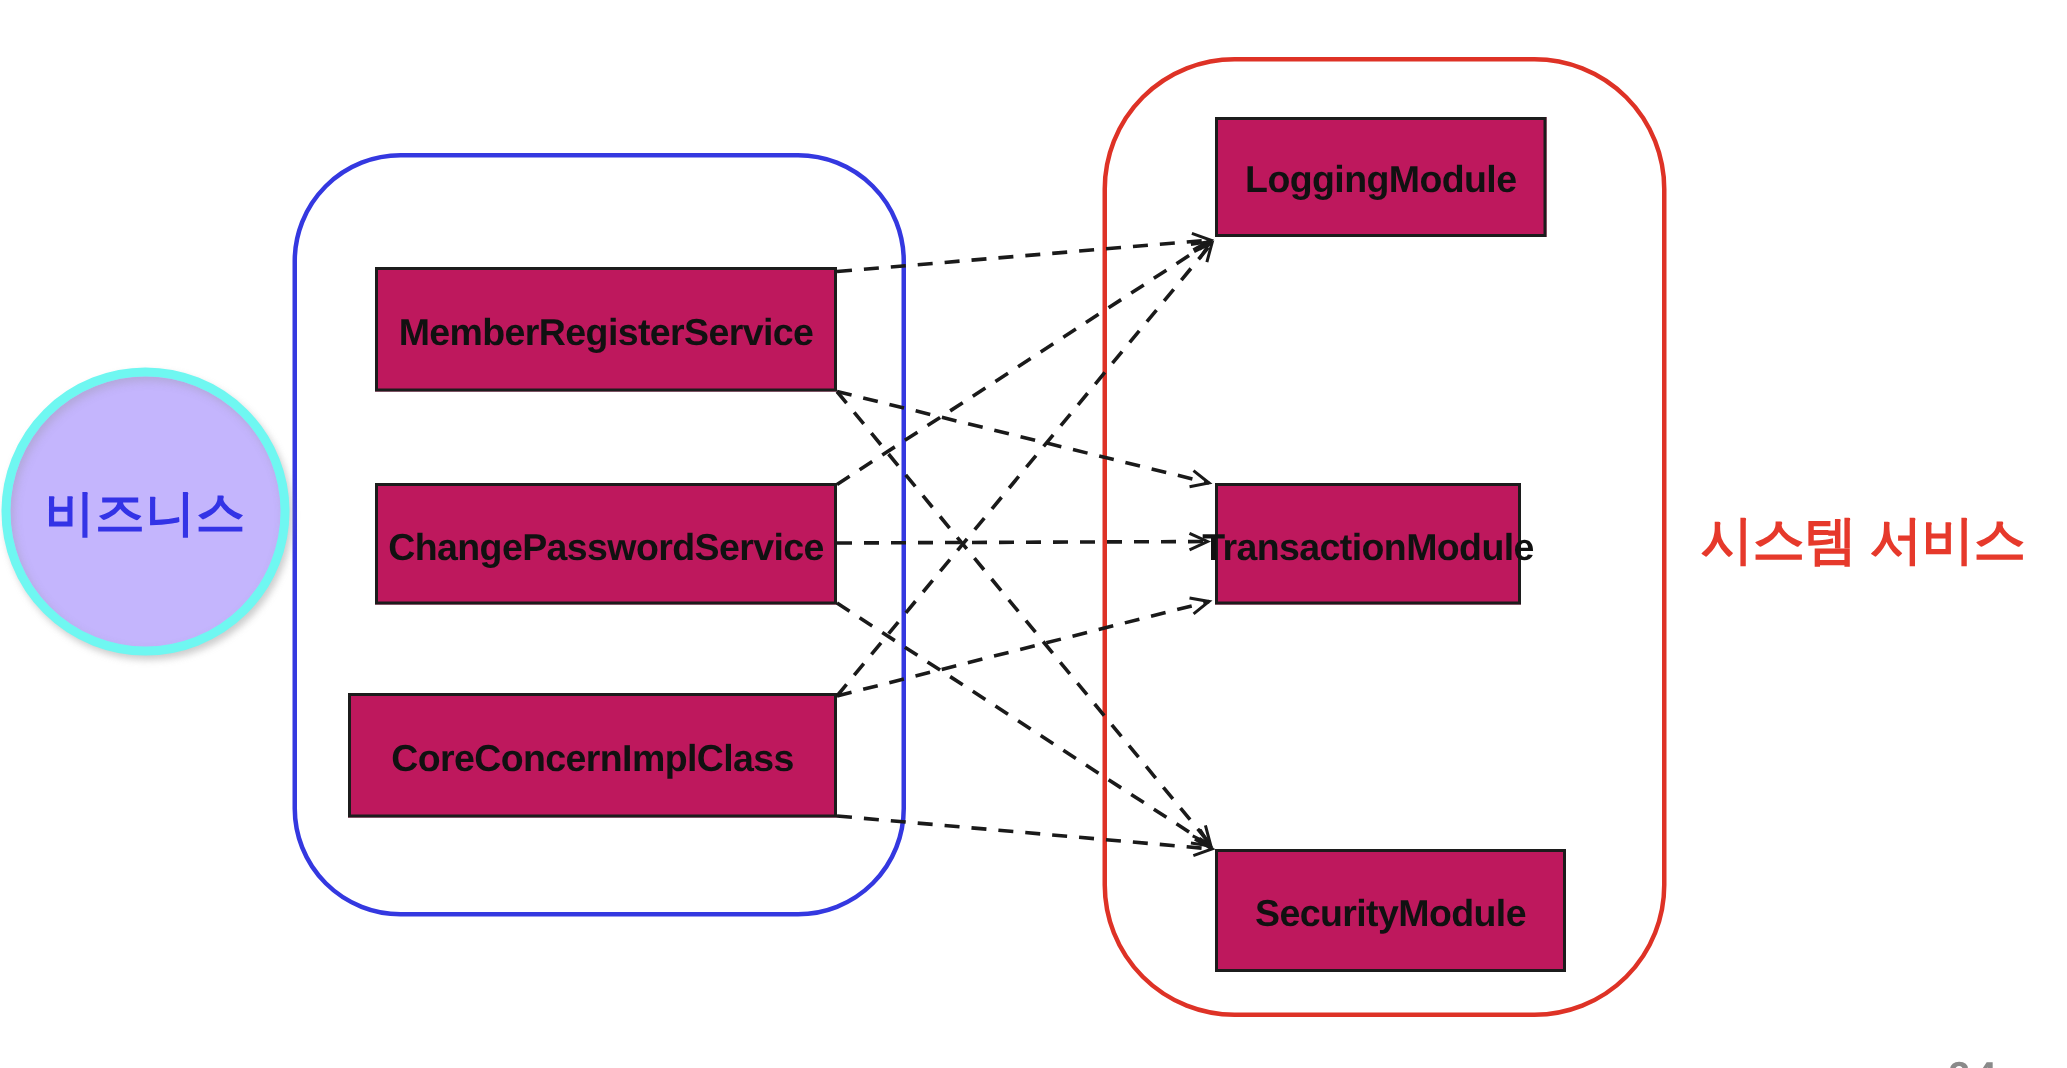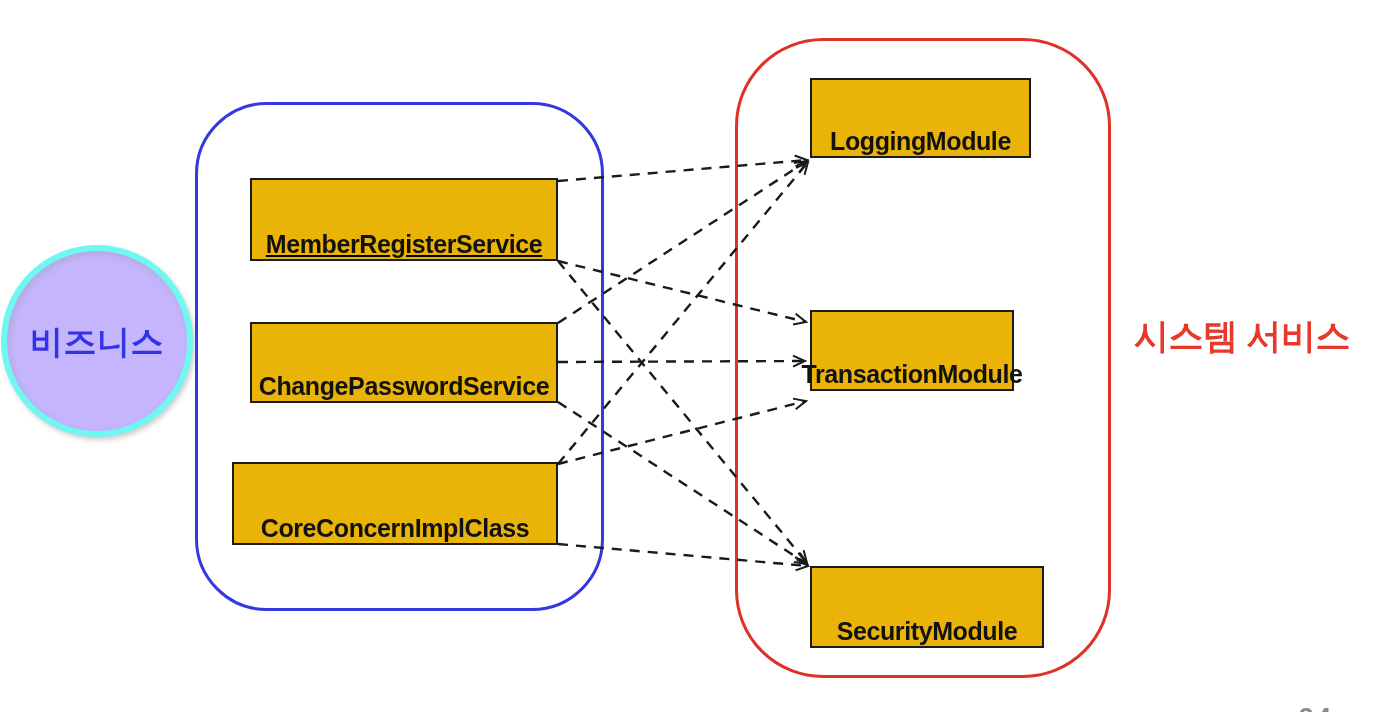--- a/index.html
+++ b/index.html
@@ -17,44 +17,44 @@
   
   .badge{position:absolute;left:1px;top:245px;width:180px;height:180px;
          border:6px solid var(--badge_border,#6ff7f1);border-radius:50%;
          background:#c4b5fd;display:flex;flex-direction:column;align-items:center;
          justify-content:center;text-align:center;
          box-shadow:2px 3px 5px rgba(130,130,130,.40), inset 2px 3px 6px rgba(140,140,140,.30);}
   .badge span{display:block;color:var(--business_text,#3333e6);
               font-size:33px;font-weight:bold;line-height:39px;letter-spacing:0.5px;}
 
   
-  .node{position:absolute;background:#eab308;border:2.5px solid #1c1c1c;
+  .node{position:absolute;background:#be185d;border:2.5px solid #1c1c1c;
         box-sizing:border-box;display:flex;justify-content:center;
-        align-items:flex-end;padding-top:5px;z-index:2;}
+        align-items:center;padding-top:5px;z-index:2;}
   .node span{font-weight:bold;color:#111;font-size:25px;letter-spacing:-0.4px;
              white-space:nowrap;}
-  .node-member{left:250px;top:178px;width:308px;height:83px;text-decoration:underline;}
+  .node-member{left:250px;top:178px;width:308px;height:83px;}
   .node-change{left:250px;top:322px;width:308px;height:81px;}
   .node-core{left:232px;top:462px;width:326px;height:83px;}
   .node-logging{left:810px;top:78px;width:221px;height:80px;}
-  .node-transaction{left:810px;top:310px;width:204px;height:81px;}
+  .node-transaction{left:810px;top:322px;width:204px;height:81px;}
   .node-security{left:810px;top:566px;width:234px;height:82px;}
 
   
   svg.connections{position:absolute;left:0;top:0;width:1378px;height:712px;
                   z-index:3;pointer-events:none;}
   svg.connections line{stroke:var(--edge,#1a1a1a);stroke-width:2.4;
                        stroke-dasharray:10 8;fill:none;}
 
   
   .right-caption{position:absolute;left:1106px;top:314px;width:272px;
                  text-align:center;z-index:1;}
   .right-caption span{display:block;color:var(--system_text,#e6392b);
                       font-size:35px;font-weight:bold;line-height:44px;
-                      letter-spacing:-0.5px;white-space:nowrap;}
+                      letter-spacing:-0.5px;white-space:nowrap;margin-top:25px;}
 
   
   .page-frag{position:absolute;left:1299px;top:704px;width:60px;height:8px;
              overflow:hidden;color:#8a8a8a;font-size:26px;font-weight:bold;
              letter-spacing:3px;line-height:26px;z-index:1;}
 </style>
 </head>
 <body>
 
 <div class="stage">

